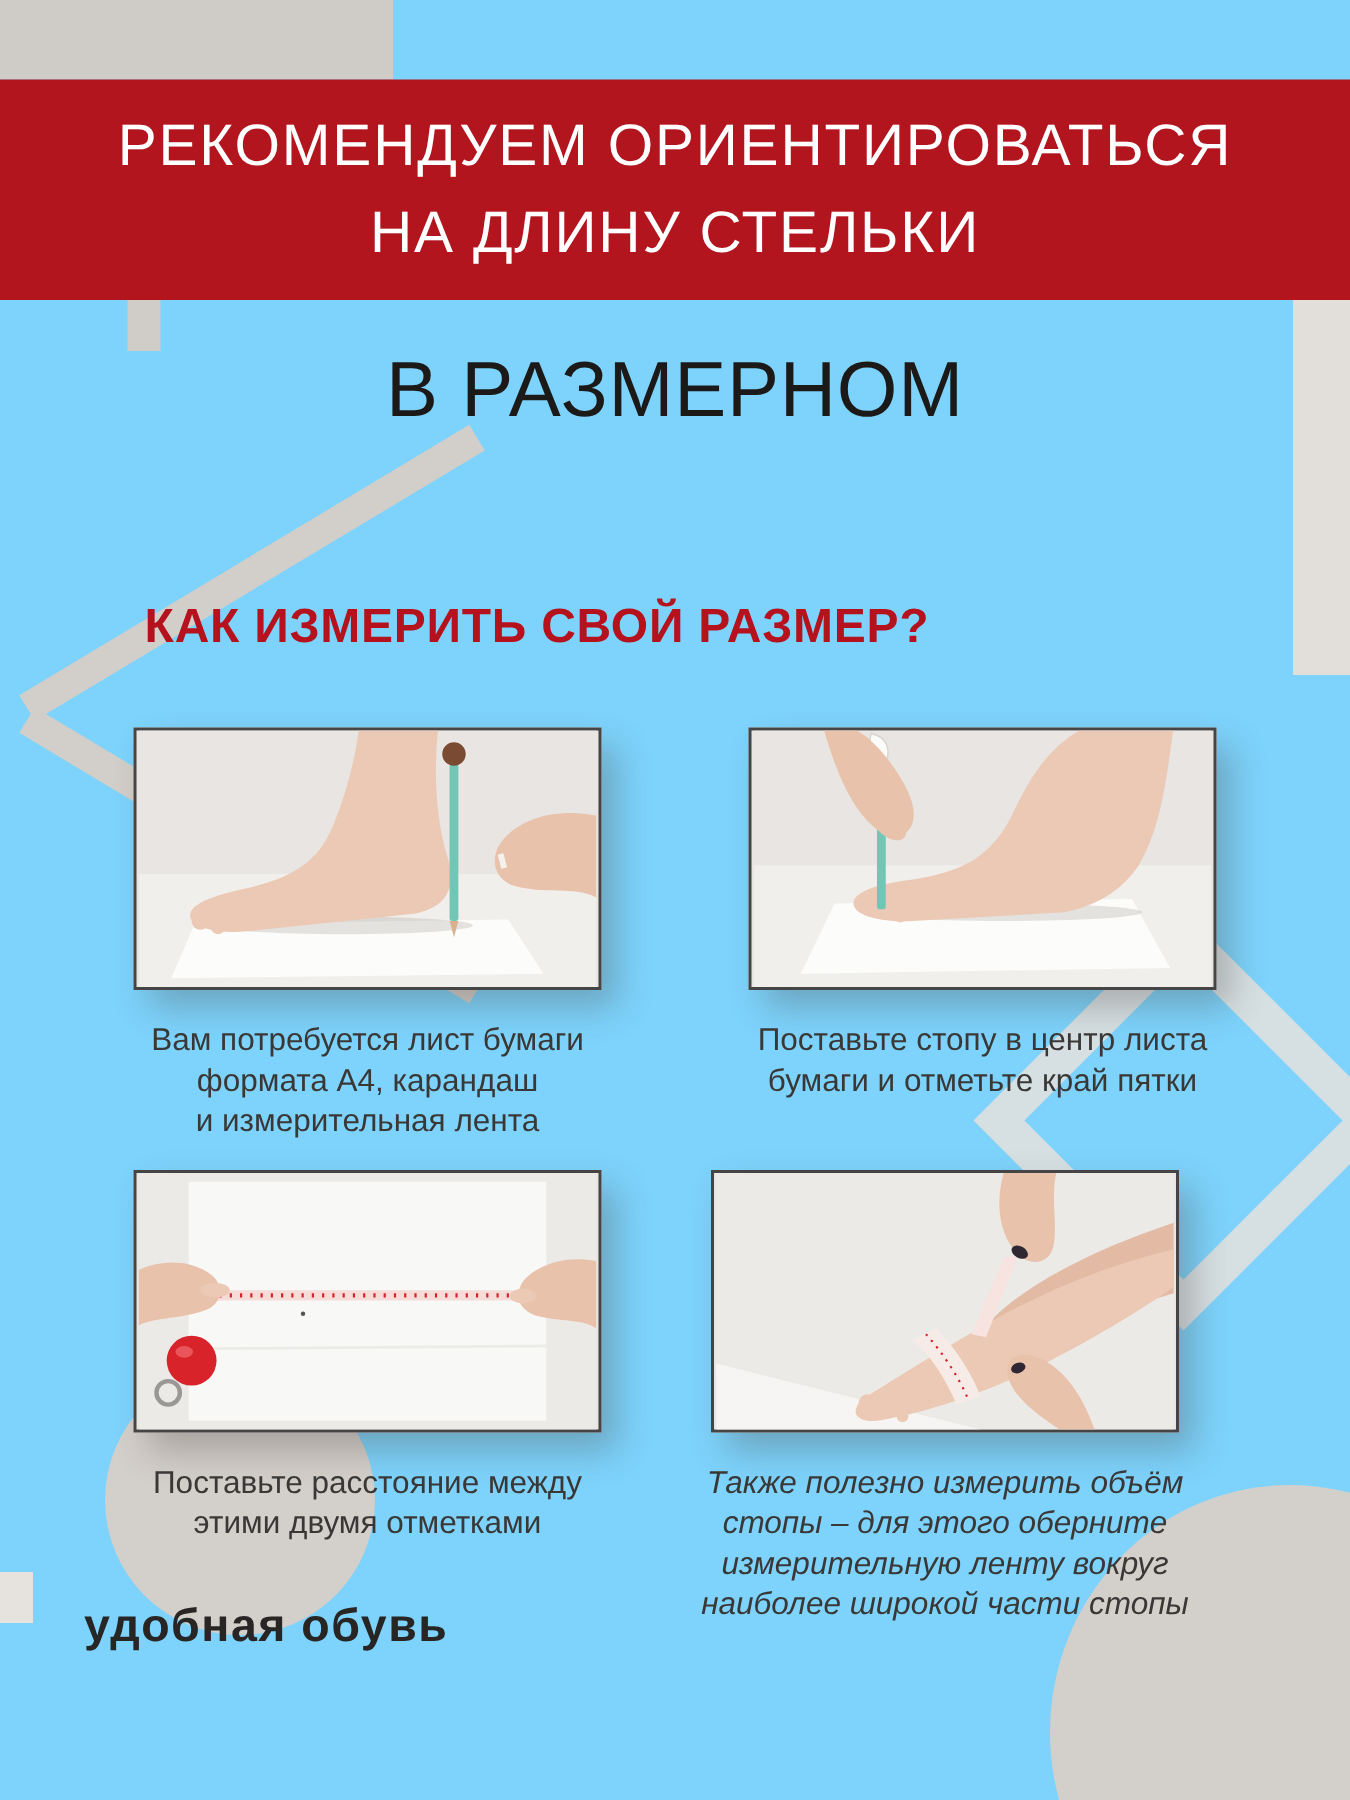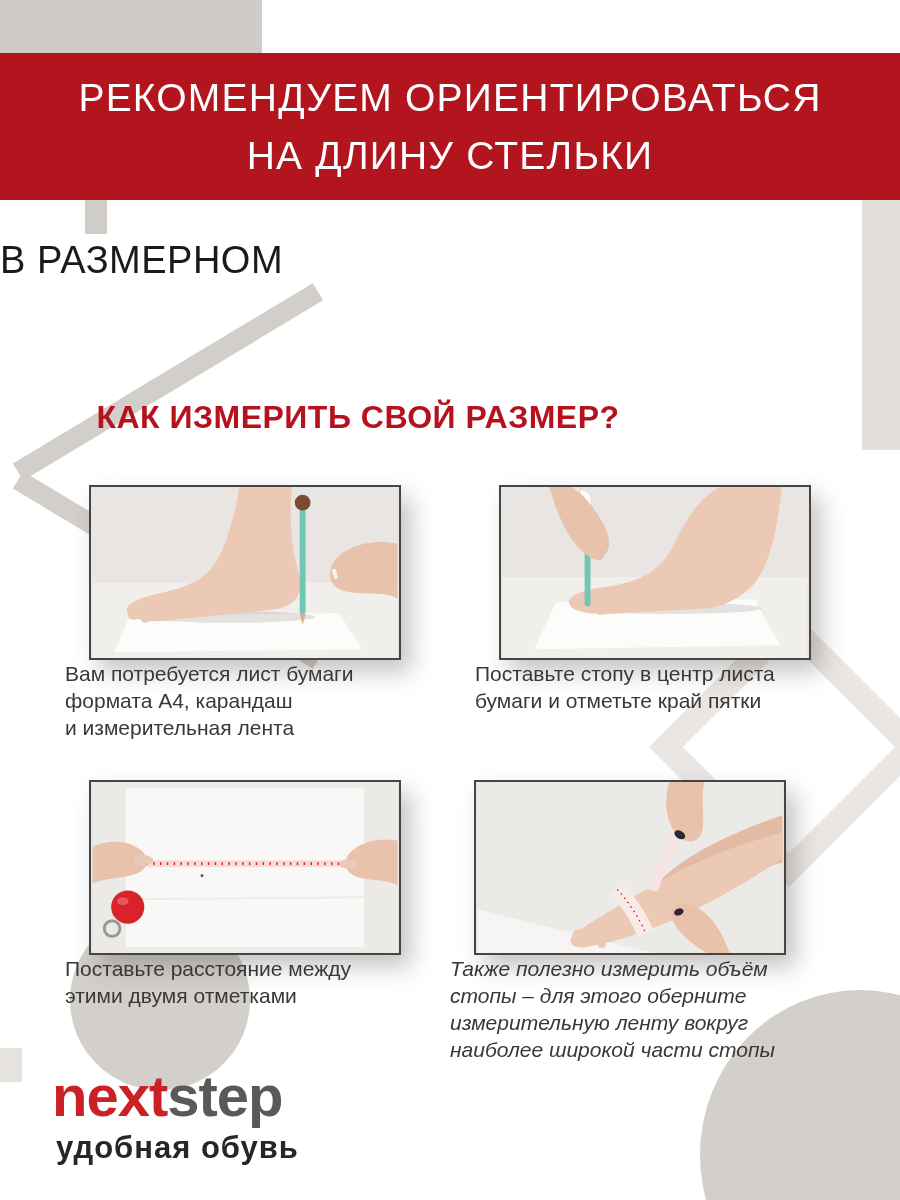--- a/index.html
+++ b/index.html
@@ -1,18 +1,18 @@
 <!DOCTYPE html>
 <html lang="ru"><head>
 <meta charset="utf-8">
 <style>
   html,body{margin:0;padding:0;background:#dcd8d4;}
   .poster{
     position:relative;width:900px;height:1200px;overflow:hidden;
-    background:#ffffff;
+    background:#7dd3fc;
     font-family:"Liberation Sans","DejaVu Sans",sans-serif;
   }
   
   .bg-shape{position:absolute;pointer-events:none;}
   .bg-topleft-panel{left:0;top:0;width:262px;height:53px;background:#cfccc8;}
   .bg-small-rect{left:85px;top:200px;width:22px;height:34px;background:#d0ccc8;}
   .bg-chev-a{left:18px;top:462px;width:350px;height:20px;background:#d2cec9;
     transform-origin:left center;transform:rotate(-31deg);}
   .bg-chev-b{left:18px;top:470px;width:350px;height:20px;background:#d2cec9;
     transform-origin:left center;transform:rotate(31deg);}
@@ -27,42 +27,42 @@
   
   .banner{
     position:absolute;left:0;top:53px;width:900px;height:147px;
     background:#b2151e;color:#ffffff;
     display:flex;flex-direction:column;justify-content:center;align-items:center;
     gap:19px;text-align:center;
   }
   .banner-line{font-size:39px;font-weight:500;letter-spacing:1.2px;line-height:1;}
   
   .heading{
-    position:absolute;left:0;top:222px;width:900px;text-align:left;
-    color:#1b1a19;font-size:38px;font-weight:500;line-height:76px;letter-spacing:.5px;
+    position:absolute;left:0;top:222px;width:900px;text-align:center;
+    color:#1b1a19;font-size:52px;font-weight:500;line-height:76px;letter-spacing:.5px;
   }
   .subheading{
     position:absolute;left:0;top:399px;width:716px;text-align:center;
     color:#b5121d;font-size:32px;font-weight:600;letter-spacing:.5px;
   }
   
   .step{position:absolute;width:312px;}
   .step-1{left:89px;top:485px;}
   .step-2{left:499px;top:485px;}
   .step-3{left:89px;top:780px;}
   .step-4{left:474px;top:780px;font-style:italic;}
   .photo-frame{
     width:312px;height:175px;box-sizing:border-box;
     border:2px solid #454545;background:#e8e5e2;
     box-shadow:10px 12px 22px rgba(70,60,52,.30);
   }
   .photo-frame svg{display:block;width:100%;height:100%;}
   .caption{
-    position:relative;left:-24px;width:360px;
-    text-align:left;color:#3a3836;font-size:21px;line-height:27px;font-weight:500;
+    position:relative;left:-24px;width:360px;margin-top:20px;
+    text-align:center;color:#3a3836;font-size:21px;line-height:27px;font-weight:500;
   }
   
   .logo{position:absolute;left:52px;top:1064px;}
   .logo-word{font-size:58px;font-weight:700;letter-spacing:-1px;line-height:1.1;}
   .logo-next{color:#cb2026;}
   .logo-step{color:#58595b;}
   .logo-tagline{
     margin-top:2px;padding-left:4px;
     font-size:31px;font-weight:700;color:#282624;letter-spacing:1px;
   }
@@ -185,19 +185,16 @@
     </div>
     <figcaption class="caption">
       <div>Также полезно измерить объём</div>
       <div>стопы – для этого оберните</div>
       <div>измерительную ленту вокруг</div>
       <div>наиболее широкой части стопы</div>
     </figcaption>
   </figure>
 
   <footer class="logo">
-    <div class="logo-word">
-      <span class="logo-next">next</span><span class="logo-step">step</span>
-    </div>
     <div class="logo-tagline">удобная обувь</div>
   </footer>
 
 </div>
 
 </body></html>

